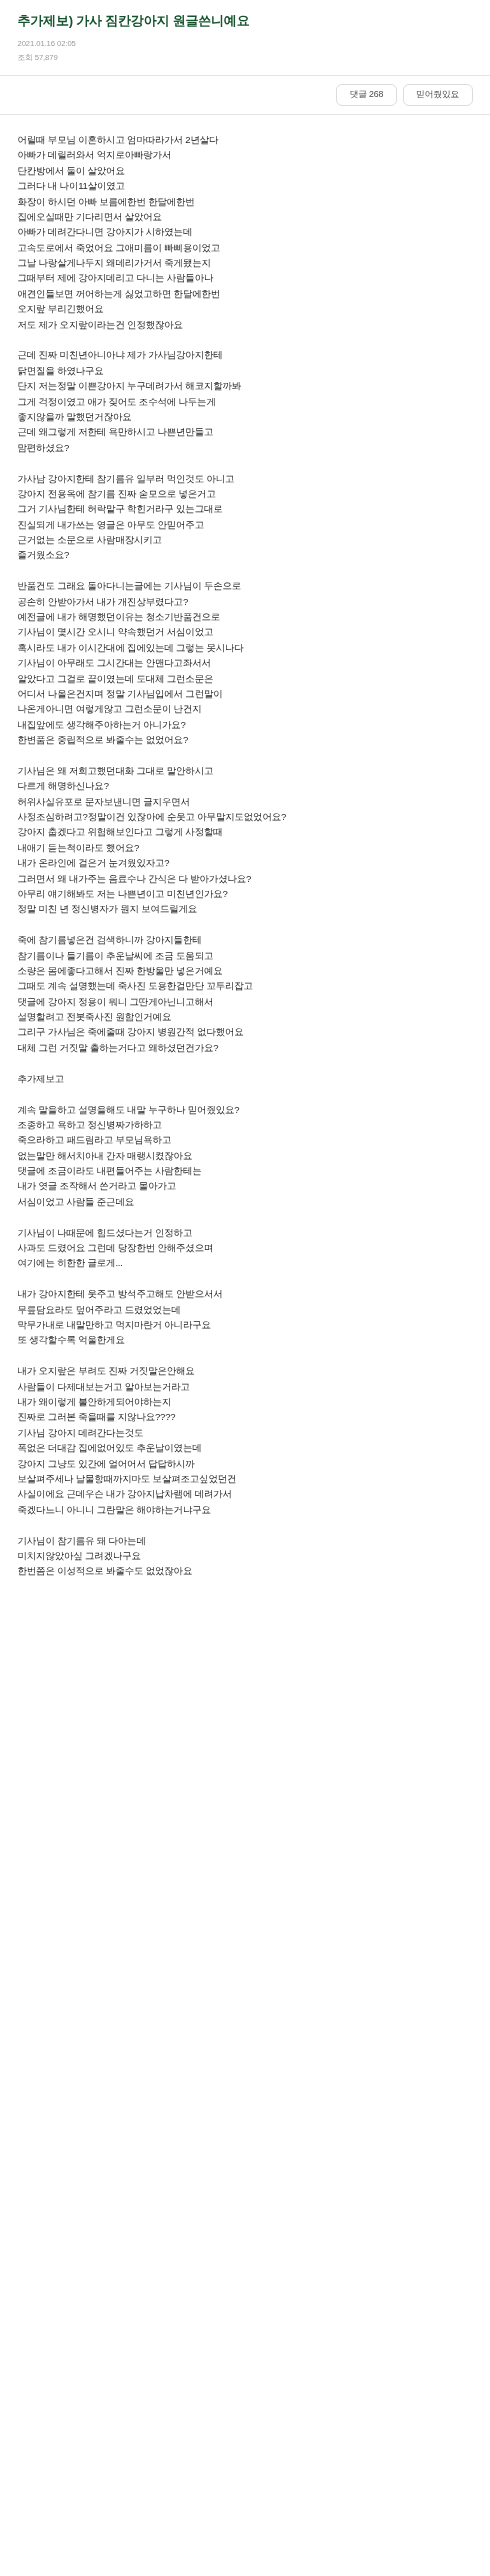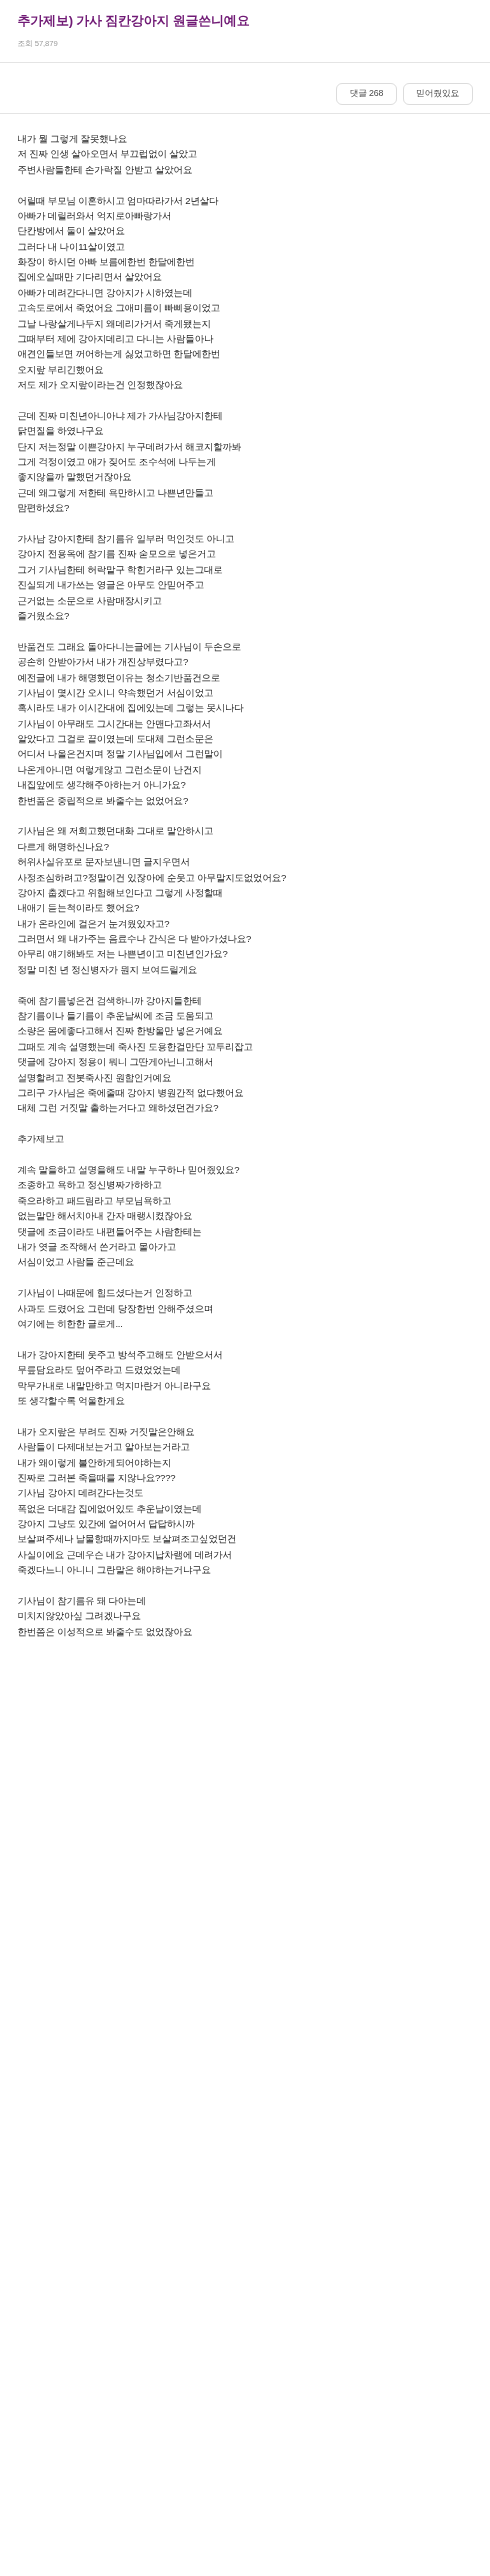--- a/index.html
+++ b/index.html
@@ -23,21 +23,21 @@
     padding-bottom: 62px;
   }
 
   
   .post-header {
     padding: 13.4px 17.5px 5.2px 17.5px;
   }
   .post-title {
     font-size: 13px;
     font-weight: bold;
-    color: #701a75;
+    color: #14532d;
     line-height: 1.3;
     letter-spacing: -0.2px;
   }
   .post-meta {
     margin-top: 7.2px;
     font-size: 7.7px;
     color: #9b9b9b;
     letter-spacing: -0.1px;
     line-height: 1.7;
   }
@@ -61,21 +61,20 @@
     border: 0.5px solid #dcdcdc;
     background: #ffffff;
     color: #4a4a4a;
     font-size: 8.8px;
     font-family: "Liberation Sans", "DejaVu Sans", sans-serif;
     padding: 5.7px 12.4px;
     border-radius: 6px;
     letter-spacing: -0.2px;
     cursor: pointer;
     line-height: 1;
-    margin-top: 12px;
   }
   .action-bar-divider {
     height: 0.5px;
     background: #e4e4e4;
     margin: 0;
   }
 
   
   .post-body {
     padding: 17.5px 17.5px 0 17.5px;
@@ -91,35 +90,33 @@
   }
 </style>
 </head>
 <body>
 
 <div class="page">
 
   <div class="post-header">
     <div class="post-title">추가제보) 가사 짐칸강아지 원글쓴니예요</div>
     <div class="post-meta">
+      <span class="meta-row">2021.01.16 02:05</span>
       <span class="meta-row">조회 57,879</span>
     </div>
   </div>
   <div class="header-divider"></div>
 
   <div class="action-bar">
     <button class="action-btn">댓글 268</button>
     <button class="action-btn">믿어줬있요</button>
   </div>
   <div class="action-bar-divider"></div>
 
   <div class="post-body">
-    <p>내가 뭘 그렇게 잘못했나요
-저 진짜 인생 살아오면서 부끄럽없이 살았고
-주변사람들한테 손가락질 안받고 살았어요</p>
     <p>어릴때 부모님 이혼하시고 엄마따라가서 2년살다
 아빠가 데릴러와서 억지로아빠랑가서
 단칸방에서 둘이 살았어요
 그러다 내 나이11살이였고
 화장이 하시던 아빠 보름에한번 한달에한번
 집에오실때만 기다리면서 살았어요
 아빠가 데려간다니면 강아지가 시하였는데
 고속도로에서 죽었어요 그애미름이 빠삐용이었고
 그날 나랑살게나두지 왜데리가거서 죽게됐는지
 그때부터 제에 강아지데리고 다니는 사람들아나

